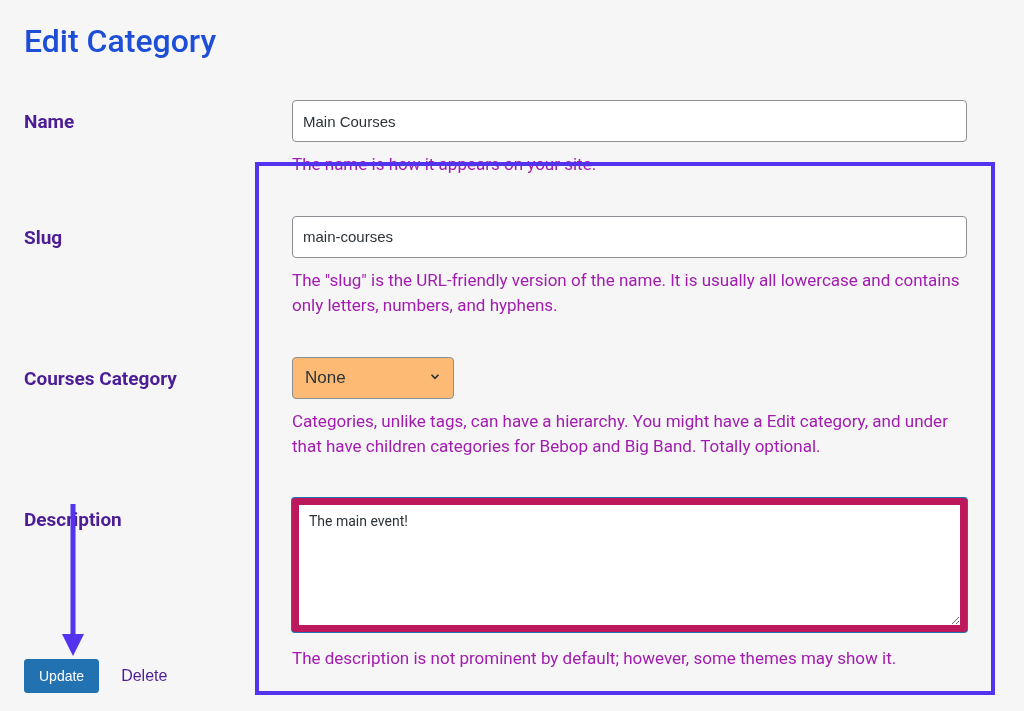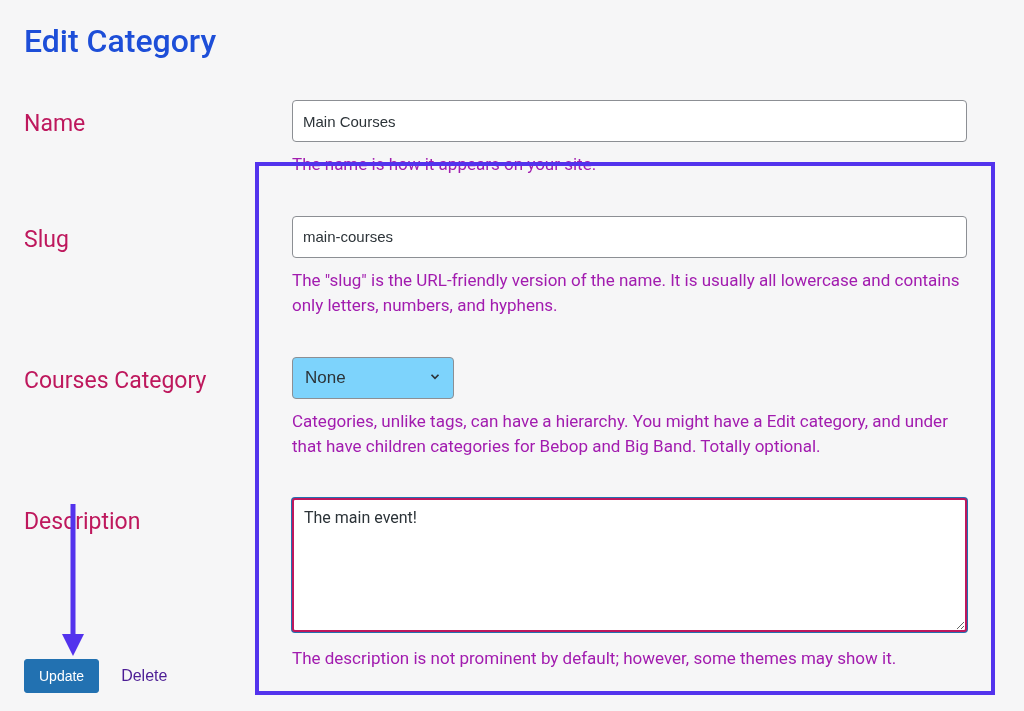--- a/index.html
+++ b/index.html
@@ -33,23 +33,23 @@
     }
     .form-row {
       display: flex;
       align-items: flex-start;
       padding: 0 24px;
       margin-bottom: 38px;
     }
     .form-label {
       width: 268px;
       flex-shrink: 0;
-      font-size: 23px;
-      font-weight: 400;
-      color: #be185d;
+      font-size: 19px;
+      font-weight: 700;
+      color: #4c1d95;
       padding-top: 10px;
     }
     .form-field {
       flex: 1;
       max-width: 680px;
     }
     input[type="text"] {
       width: 100%;
       max-width: 675px;
       height: 42px;
@@ -72,42 +72,42 @@
       display: inline-block;
     }
     select {
       appearance: none;
       -webkit-appearance: none;
       height: 42px;
       width: 162px;
       padding: 6px 34px 6px 12px;
       border: 1px solid #8c8f94;
       border-radius: 4px;
-      background: #7dd3fc;
+      background: #fdba74;
       font-size: 17px;
       color: #2c3338;
       cursor: pointer;
     }
     .select-chevron {
       position: absolute;
       right: 12px;
       top: 50%;
       transform: translateY(-50%);
       pointer-events: none;
       color: #2c3338;
     }
     textarea {
       width: 100%;
       max-width: 675px;
       height: 134px;
       padding: 8px 10px;
-      border: 2px solid #be185d;
+      border: 7px solid #be185d;
       border-radius: 3px;
       background: #ffffff;
-      font-size: 16px;
+      font-size: 14px;
       font-family: inherit;
       color: #2c3338;
       resize: both;
       outline: none;
       box-shadow: 0 0 0 1px #2271b1;
     }
     .actions-row {
       position: absolute;
       left: 24px;
       top: 659px;

